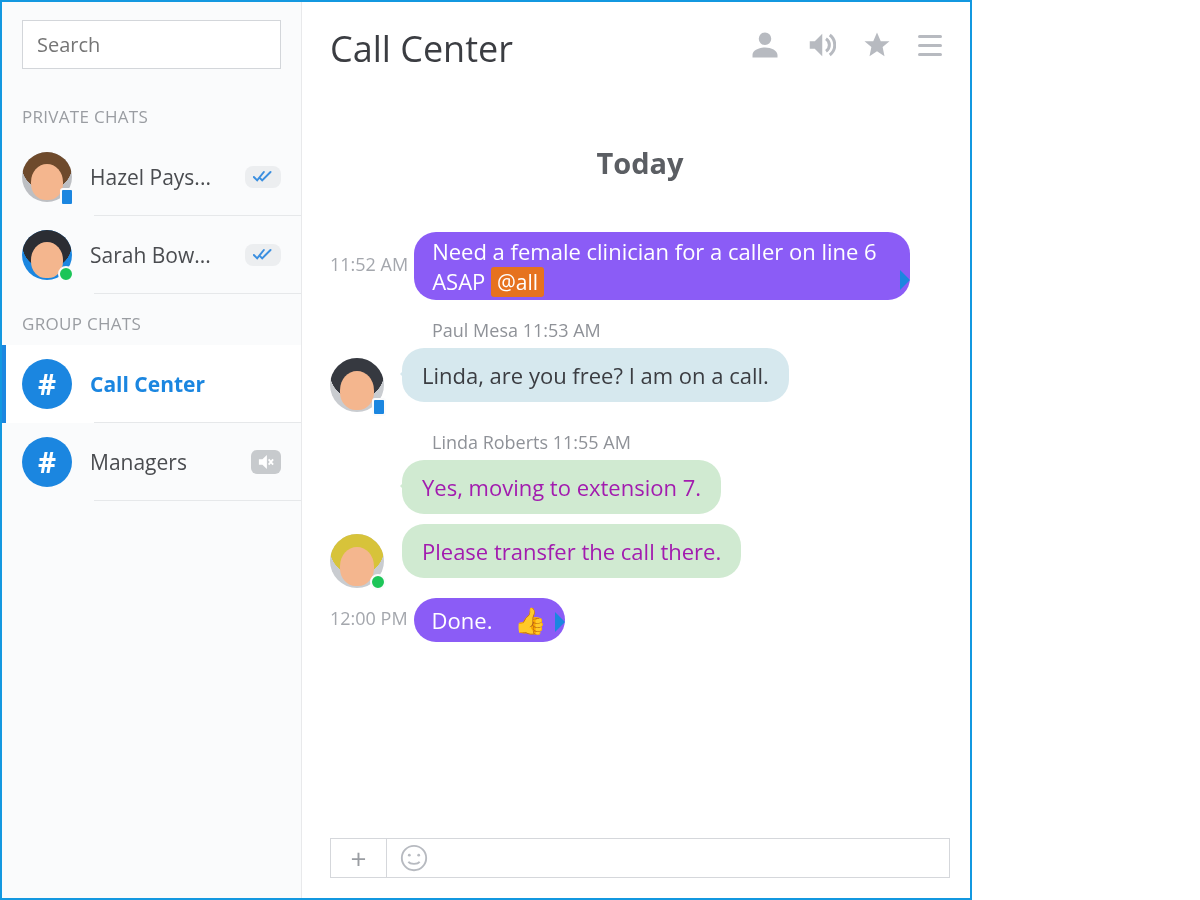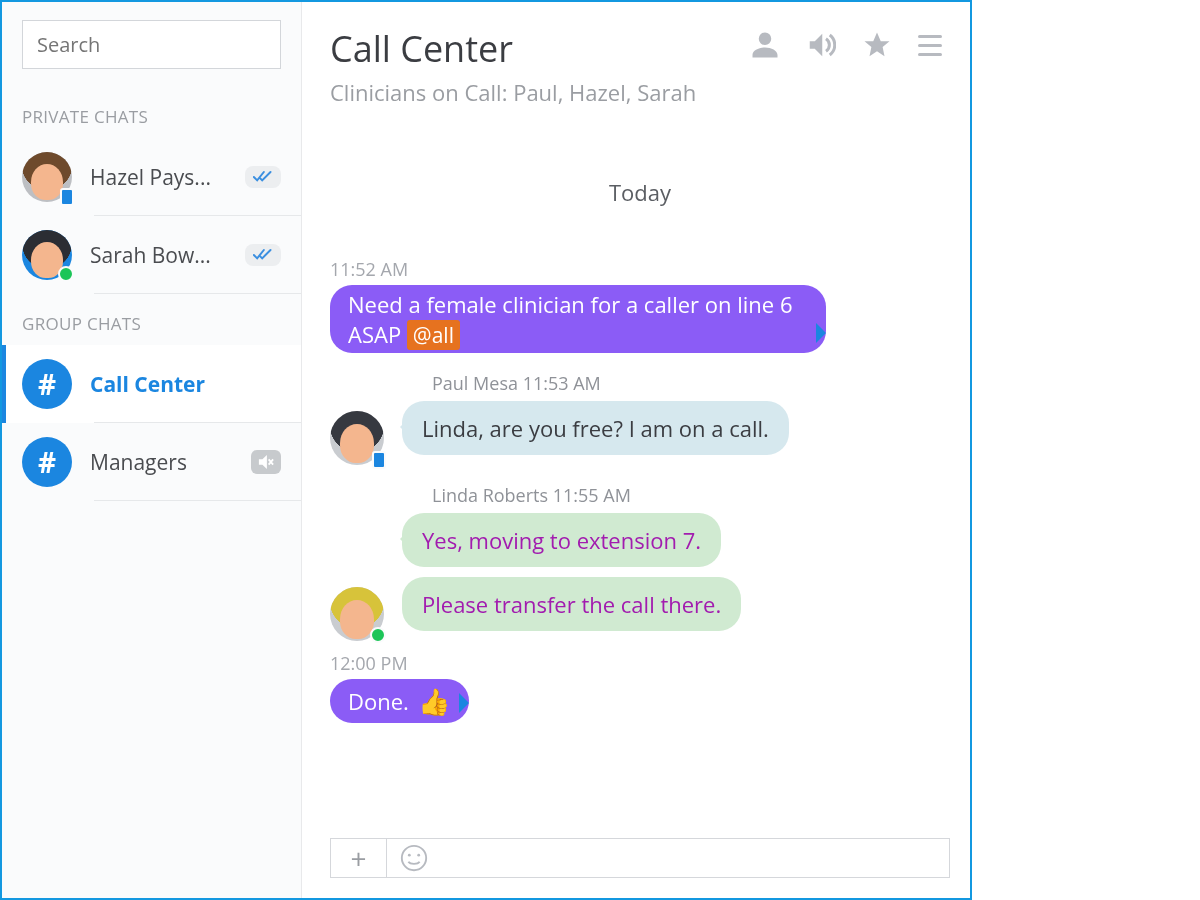--- a/index.html
+++ b/index.html
@@ -29,39 +29,39 @@
 .main{flex:1;display:flex;flex-direction:column}
 .hdr{padding:22px 28px 10px;display:flex;align-items:flex-start}
 .hdr-left{flex:1}
 .room-title{font-size:36px;font-weight:400;color:#3b3d42}
 .room-sub{font-size:22px;color:#9a9da2;margin-top:4px}
 .hdr-icons{display:flex;align-items:center;gap:26px;margin-top:6px}
 .hdr-icons svg{width:30px;height:30px;fill:#b7bac0;cursor:pointer}
 .menuic{display:flex;flex-direction:column;gap:6px;cursor:pointer}
 .menuic span{display:block;width:24px;height:3px;background:#b7bac0;border-radius:2px}
 .msgs{flex:1;overflow:hidden;padding:0 20px 0 28px;position:relative}
-.daysep{text-align:center;font-size:22px;color:#5b5e63;margin:60px 0 50px;font-weight:400}
+.daysep{text-align:center;font-size:29px;color:#5b5e63;margin:60px 0 50px;font-weight:700}
 .row{margin-bottom:12px}
-.row.out{display:flex;flex-direction:column;align-items:flex-start}
+.row.out{display:flex;align-items:center}
 .ts-out{font-size:18px;color:#a4a7ad;margin:0 6px 4px 0}
 .bub-out{background:#8b5cf6;color:#fff;font-size:22px;padding:4px 18px;border-radius:22px;position:relative;max-width:80%}
 .bub-out::after{content:"";position:absolute;right:-10px;bottom:10px;border:10px solid transparent;border-left-color:#1b86e0}
 .mention{background:#e6721f;color:#fff;padding:1px 6px;border-radius:3px;font-size:21px}
 .inblk{display:flex;align-items:flex-end;margin-top:18px}
 .inblk .avatar{width:54px;height:54px;flex:0 0 54px}
 .incol{margin-left:18px;flex:1}
 .inmeta{font-size:18px;color:#8f9298;margin:0 0 6px 30px}
 .inmeta .who{color:#8f9298}
 .bub-in{display:inline-block;font-size:22px;padding:12px 20px;border-radius:22px;position:relative;margin-bottom:10px}
 .bub-in.blue{background:#d6e8ee;color:#3b3d42}
 .bub-in.green{background:#d0ead1;color:#a21caf}
 .bub-in.first::before{content:"";position:absolute;left:-12px;top:16px;border:10px solid transparent}
 .bub-in.blue.first::before{border-right-color:#d6e8ee}
 .bub-in.green.first::before{border-right-color:#d0ead1}
-.done{display:flex;align-items:center;gap:10px}
+.done{display:flex;align-items:center;gap:22px}
 .composer{display:flex;margin:10px 20px 20px 28px;border:1px solid #d5d7db}
 .attach{width:56px;display:flex;align-items:center;justify-content:center;border-right:1px solid #d5d7db;font-size:28px;color:#9a9da2;cursor:pointer}
 .msgbox{flex:1;padding:14px 16px;font-size:22px;color:#9a9da2;display:flex;align-items:center}
 .emoji{width:54px;display:flex;align-items:center;justify-content:center;cursor:pointer}
 .emoji svg{width:30px;height:30px;fill:none;stroke:#b7bac0;stroke-width:2}
 
 .face{width:100%;height:100%;border-radius:50%;overflow:hidden;position:relative}
 .hair{position:absolute;inset:0}
 .skin{position:absolute;left:18%;top:24%;width:64%;height:72%;border-radius:50% 50% 46% 46%;background:#f4b68e}
 .hair.black{background:radial-gradient(circle at 50% 28%,#2b2d33 56%,transparent 57%),#1b86e0}
@@ -133,21 +133,20 @@
           </svg>
       </div>
       <div class="divider"></div>
     </div>
   </div>
 
   <div class="main">
     <div class="hdr">
       <div class="hdr-left">
         <div class="room-title">Call Center</div>
-        <div class="room-sub">Clinicians on Call: Paul, Hazel, Sarah</div>
       </div>
       <div class="hdr-icons">
         <svg viewBox="0 0 24 24">
             <path d="M12 2a5 5 0 015 5 5 5 0 01-5 5 5 5 0 01-5-5 5 5 0 015-5zm0 12c5 0 10 2.5 10 6v2H2v-2c0-3.5 5-6 10-6z"></path>
           </svg>
         <svg viewBox="0 0 24 24">
             <path d="M3 9h4l6-6v18l-6-6H3z"></path>
             <path d="M16 7a6 6 0 010 10M19 4a10 10 0 010 16" fill="none" stroke="#b7bac0" stroke-width="2.4"></path>
           </svg>
         <svg viewBox="0 0 24 24">

